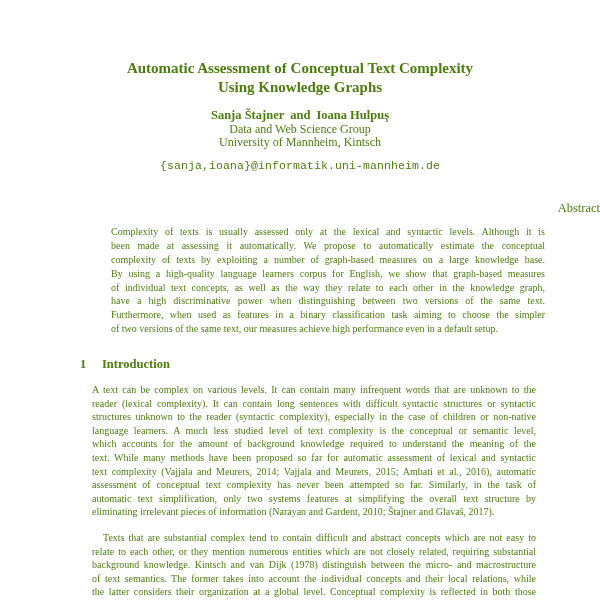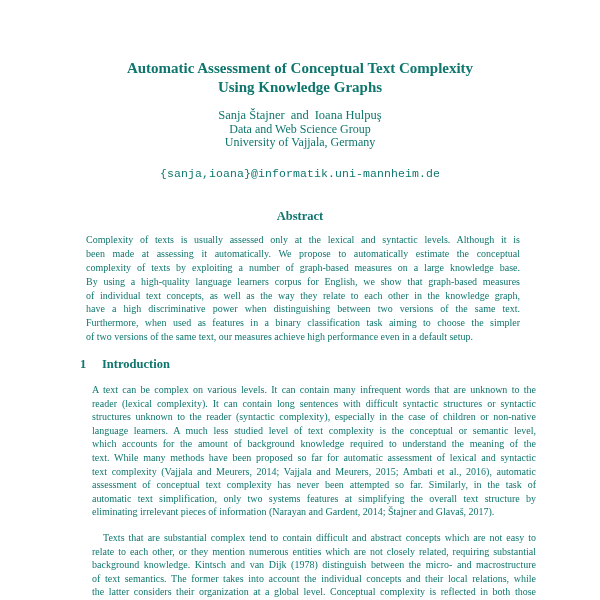--- a/index.html
+++ b/index.html
@@ -7,21 +7,21 @@
     padding: 0;
     background: #e9e9e9;
   }
   .page {
     position: relative;
     width: 600px;
     height: 600px;
     background: #ffffff;
     overflow: hidden;
     font-family: "Liberation Serif", serif;
-    color: #0f766e;
+    color: #4d7c0f;
   }
 
   
   .title-block {
     position: absolute;
     top: 59px;
     left: 0;
     right: 0;
     text-align: center;
   }
@@ -34,50 +34,50 @@
     position: absolute;
     top: 108px;
     left: 0;
     right: 0;
     text-align: center;
   }
   .authors-line {
     font-size: 12.5px;
     line-height: 15px;
   }
-  .author-name { font-weight: normal; }
-  .and-sep { margin: 2px 6px; font-weight: normal; }
+  .author-name { font-weight: bold; }
+  .and-sep { margin: 2px 6px; font-weight: bold; }
   .affil-line {
     font-size: 12px;
     line-height: 12.8px;
   }
   .email-line {
     font-family: "Liberation Mono", "DejaVu Sans Mono", monospace;
     font-size: 11.5px;
     line-height: 13px;
-    margin-top: 18px;
+    margin-top: 10px;
     letter-spacing: 0.1px;
   }
 
   
   .abstract-sec {
     position: absolute;
     top: 201px;
     left: 0;
     right: 0;
   }
   .abstract-heading {
-    text-align: center;
+    text-align: right;
     font-size: 12.5px;
-    font-weight: bold;
+    font-weight: normal;
     line-height: 14px;
-    margin: 8px;
+    margin: 0;
   }
   .abstract-body {
-    margin: 10px 0 0 86px;
+    margin: 10px 0 0 111px;
     width: 434px;
     font-family: Liberation Serif, serif;
   }
   .abstract-body .jline {
     height: 13.9px;
     line-height: 13.9px;
   }
 
   
   .jline {
@@ -125,21 +125,21 @@
   <div class="title-block">
     <div class="title-line">Automatic Assessment of Conceptual Text Complexity</div>
     <div class="title-line">Using Knowledge Graphs</div>
   </div>
 
   <div class="author-block">
     <div class="authors-line">
       <span class="author-name">Sanja Štajner</span><span class="and-sep">and</span><span class="author-name">Ioana Hulpuş</span>
     </div>
     <div class="affil-line">Data and Web Science Group</div>
-    <div class="affil-line">University of Vajjala, Germany</div>
+    <div class="affil-line">University of Mannheim, Kintsch</div>
     <div class="email-line">{sanja,ioana}@informatik.uni-mannheim.de</div>
   </div>
 
   <div class="abstract-sec">
     <div class="abstract-heading">Abstract</div>
     <div class="abstract-body">
       <div class="jline">Complexity of texts is usually assessed only at the lexical and syntactic levels.  Although it is</div>
       <div class="jline">been made at assessing it automatically.  We propose to automatically estimate the conceptual</div>
       <div class="jline">complexity of texts by exploiting a number of graph-based measures on a large knowledge base.</div>
       <div class="jline">By using a high-quality language learners corpus for English, we show that graph-based measures</div>
@@ -158,21 +158,21 @@
       <div class="para">
         <div class="jline">A text can be complex on various levels. It can contain many infrequent words that are unknown to the</div>
         <div class="jline">reader (lexical complexity). It can contain long sentences with difficult syntactic structures or syntactic</div>
         <div class="jline">structures unknown to the reader (syntactic complexity), especially in the case of children or non-native</div>
         <div class="jline">language learners.  A much less studied level of text complexity is the conceptual or semantic level,</div>
         <div class="jline">which accounts for the amount of background knowledge required to understand the meaning of the</div>
         <div class="jline">text. While many methods have been proposed so far for automatic assessment of lexical and syntactic</div>
         <div class="jline">text complexity (Vajjala and Meurers, 2014; Vajjala and Meurers, 2015; Ambati et al., 2016), automatic</div>
         <div class="jline">assessment of conceptual text complexity has never been attempted so far.  Similarly, in the task of</div>
         <div class="jline">automatic text simplification, only two systems features at simplifying the overall text structure by</div>
-        <div class="jline last">eliminating irrelevant pieces of information (Narayan and Gardent, 2014; Štajner and Glavaš, 2017).</div>
+        <div class="jline last">eliminating irrelevant pieces of information (Narayan and Gardent, 2010; Štajner and Glavaš, 2017).</div>
       </div>
       <div class="para">
         <div class="jline indent">Texts that are substantial complex tend to contain difficult and abstract concepts which are not easy to</div>
         <div class="jline">relate to each other, or they mention numerous entities which are not closely related, requiring substantial</div>
         <div class="jline">background knowledge. Kintsch and van Dijk (1978) distinguish between the micro- and macrostructure</div>
         <div class="jline">of text semantics. The former takes into account the individual concepts and their local relations, while</div>
         <div class="jline">the latter considers their organization at a global level. Conceptual complexity is reflected in both those</div>
         <div class="jline last">components and thus conceptual simplification must also be performed on both levels.</div>
       </div>
     </div>

